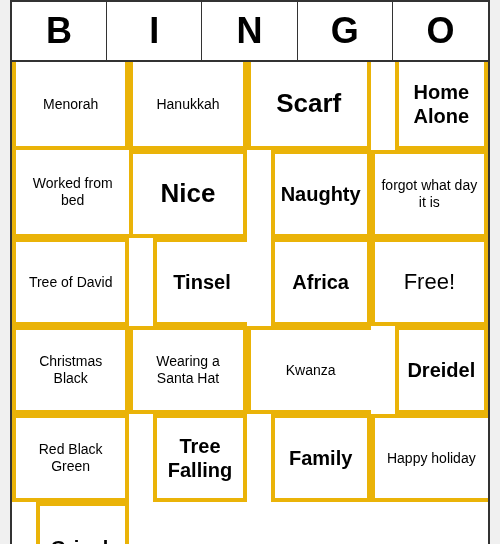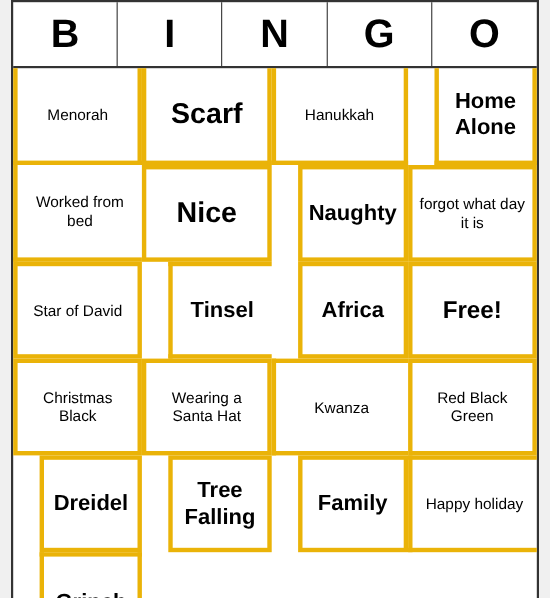--- a/index.html
+++ b/index.html
@@ -65,21 +65,21 @@
     }
 
     .bingo-cell.medium-text {
       font-size: 20px;
       font-weight: bold;
       margin-left: 24px;
     }
 
     .bingo-cell.free {
       font-size: 22px;
-      font-weight: bold;
+      font-weight: normal;
     }
 
     .bingo-cell:nth-child(5n) {
       border-right: none;
     }
 
     .bingo-cell:nth-child(-n+5) {
       border-top: none;
     }
 
@@ -93,34 +93,34 @@
 <div class="bingo-card">
   <div class="bingo-header">
   <div class="bingo-header-cell">B</div>
       <div class="bingo-header-cell">I</div>
       <div class="bingo-header-cell">N</div>
       <div class="bingo-header-cell">G</div>
       <div class="bingo-header-cell">O</div>
     </div>
   <div class="bingo-grid">
   <div class="bingo-cell">Menorah</div>
+      <div class="bingo-cell">Hanukkah</div>
       <div class="bingo-cell large-text">Scarf</div>
-      <div class="bingo-cell">Hanukkah</div>
       <div class="bingo-cell medium-text">Home Alone</div>
       <div class="bingo-cell">Worked from bed</div>
       <div class="bingo-cell large-text">Nice</div>
       <div class="bingo-cell medium-text">Naughty</div>
       <div class="bingo-cell">forgot what day it is</div>
-      <div class="bingo-cell">Star of David</div>
+      <div class="bingo-cell">Tree of David</div>
       <div class="bingo-cell medium-text">Tinsel</div>
       <div class="bingo-cell medium-text">Africa</div>
       <div class="bingo-cell free">Free!</div>
       <div class="bingo-cell">Christmas Black</div>
       <div class="bingo-cell">Wearing a Santa Hat</div>
       <div class="bingo-cell">Kwanza</div>
+      <div class="bingo-cell medium-text">Dreidel</div>
       <div class="bingo-cell">Red Black Green</div>
-      <div class="bingo-cell medium-text">Dreidel</div>
       <div class="bingo-cell medium-text">Tree Falling</div>
       <div class="bingo-cell medium-text">Family</div>
       <div class="bingo-cell">Happy holiday</div>
       <div class="bingo-cell medium-text">Grinch</div>
     </div>
 </div>
 
 </body></html>

